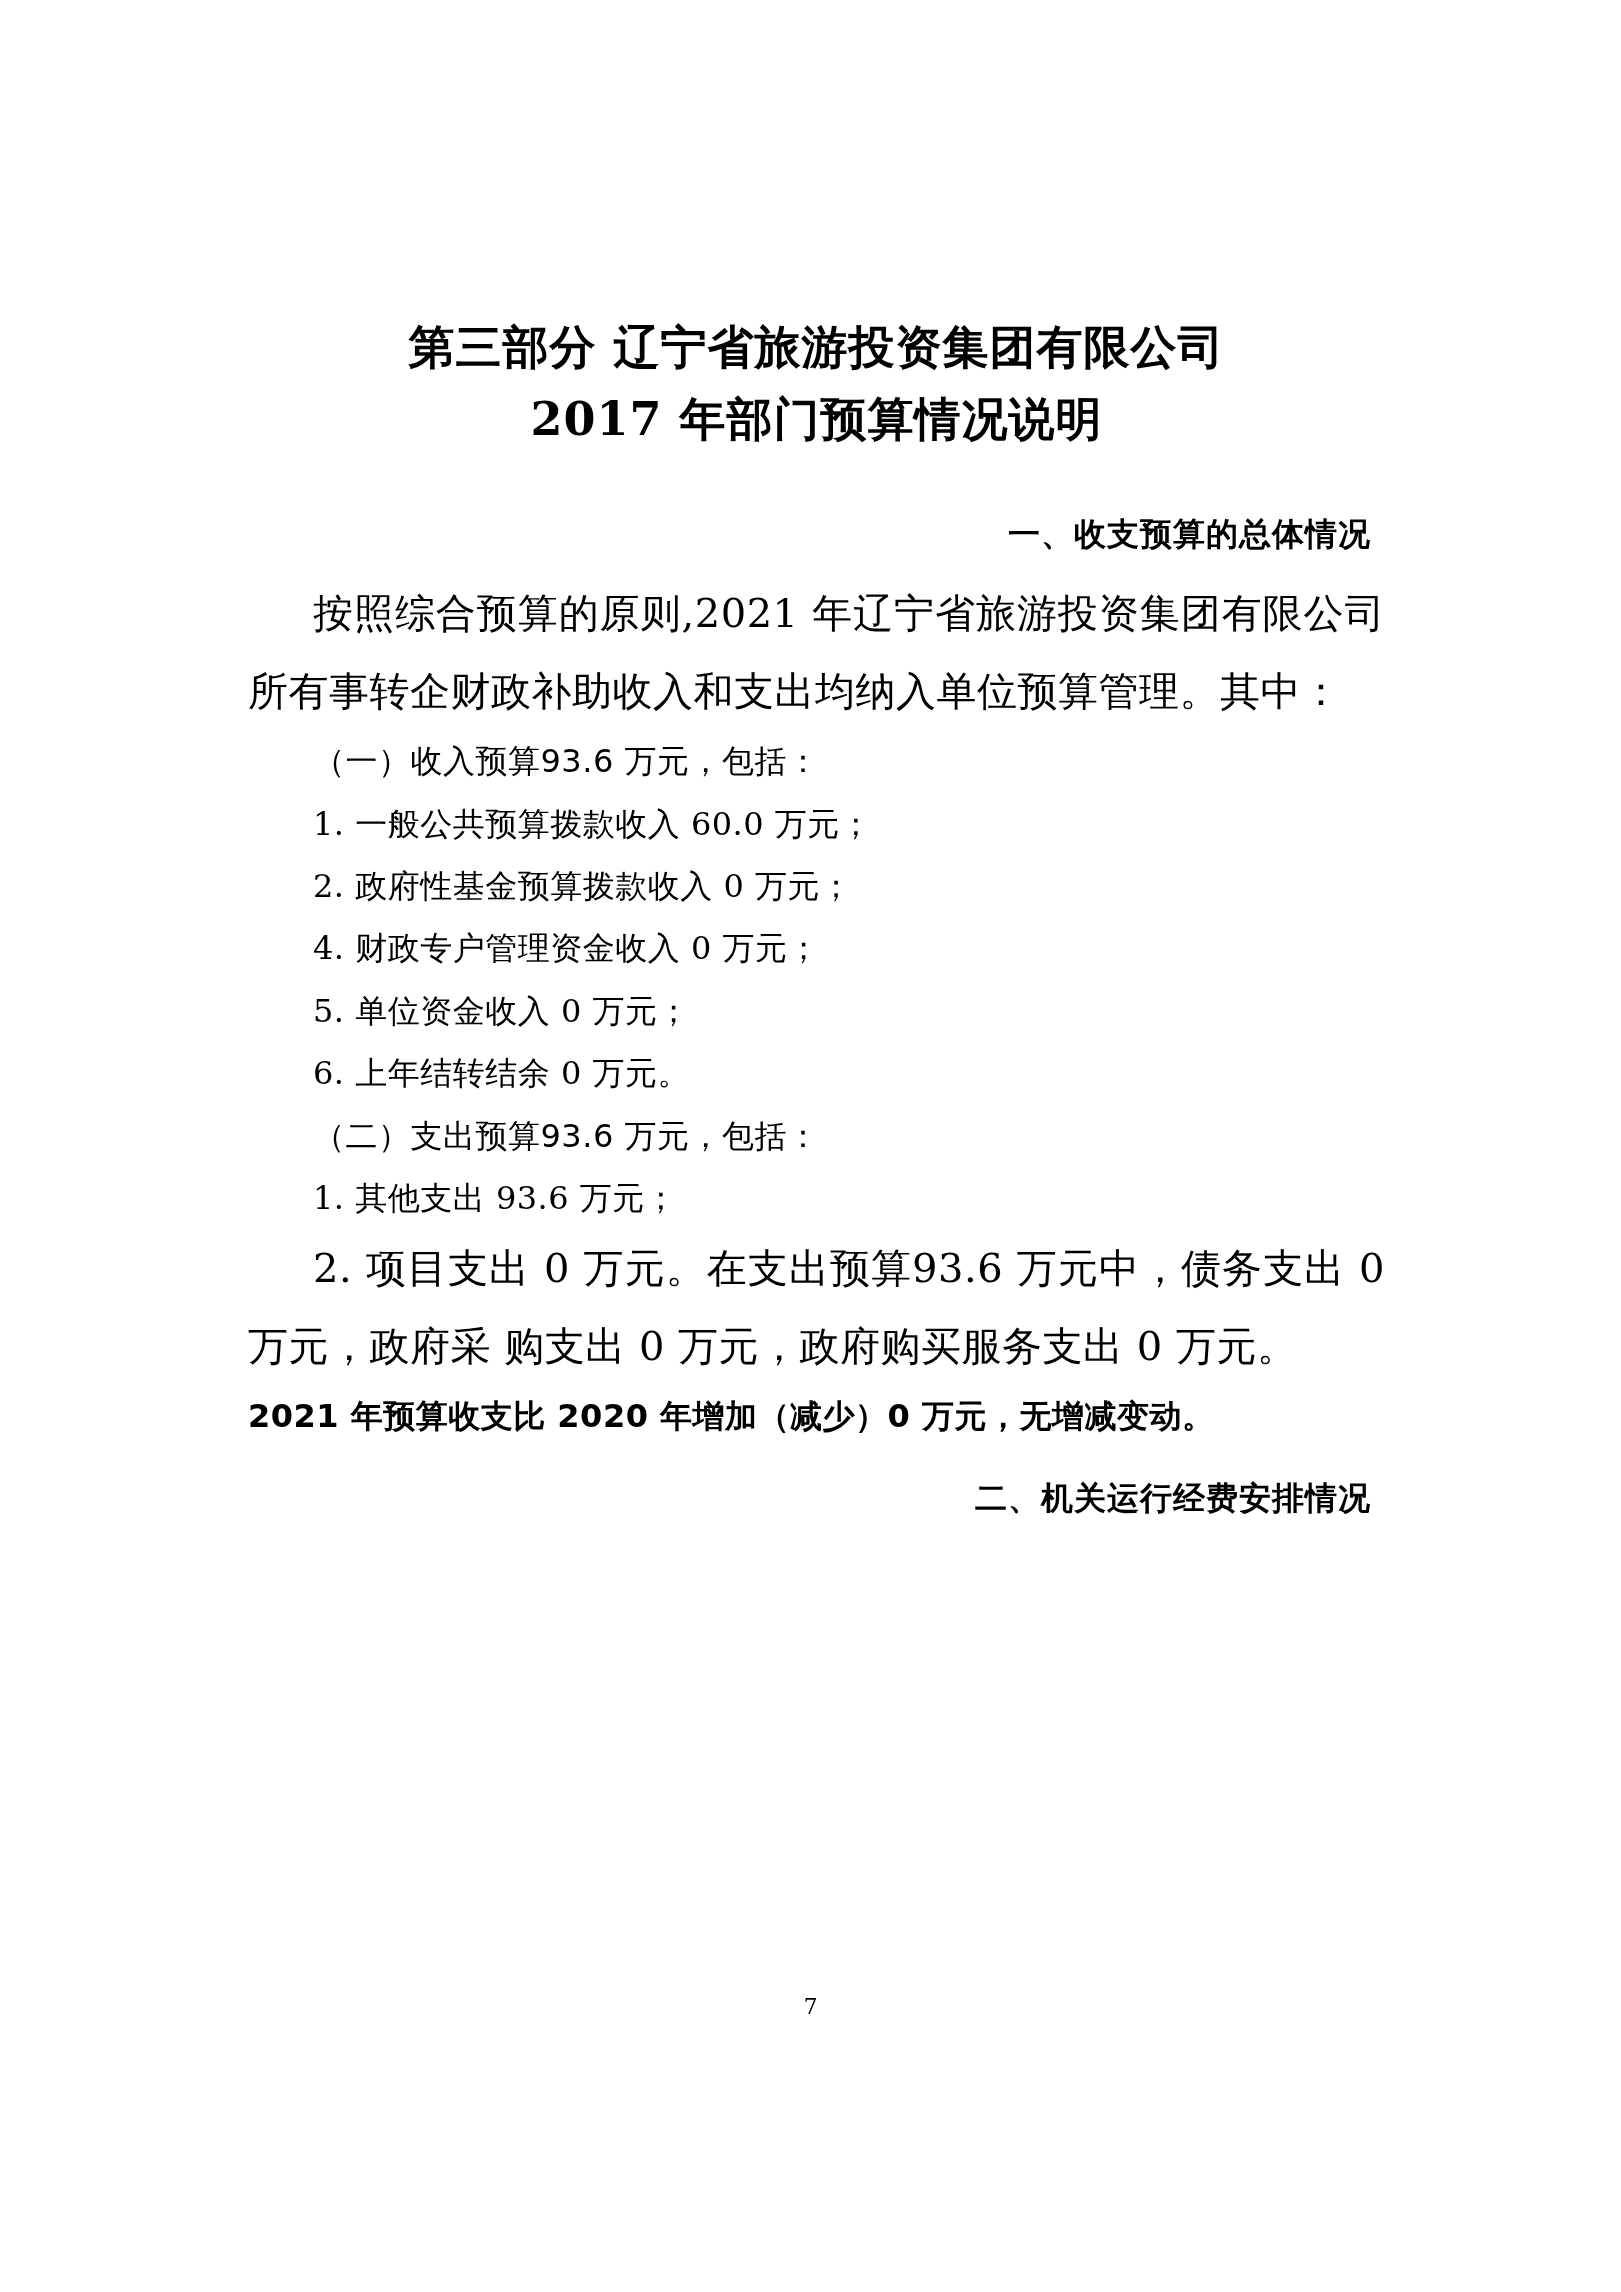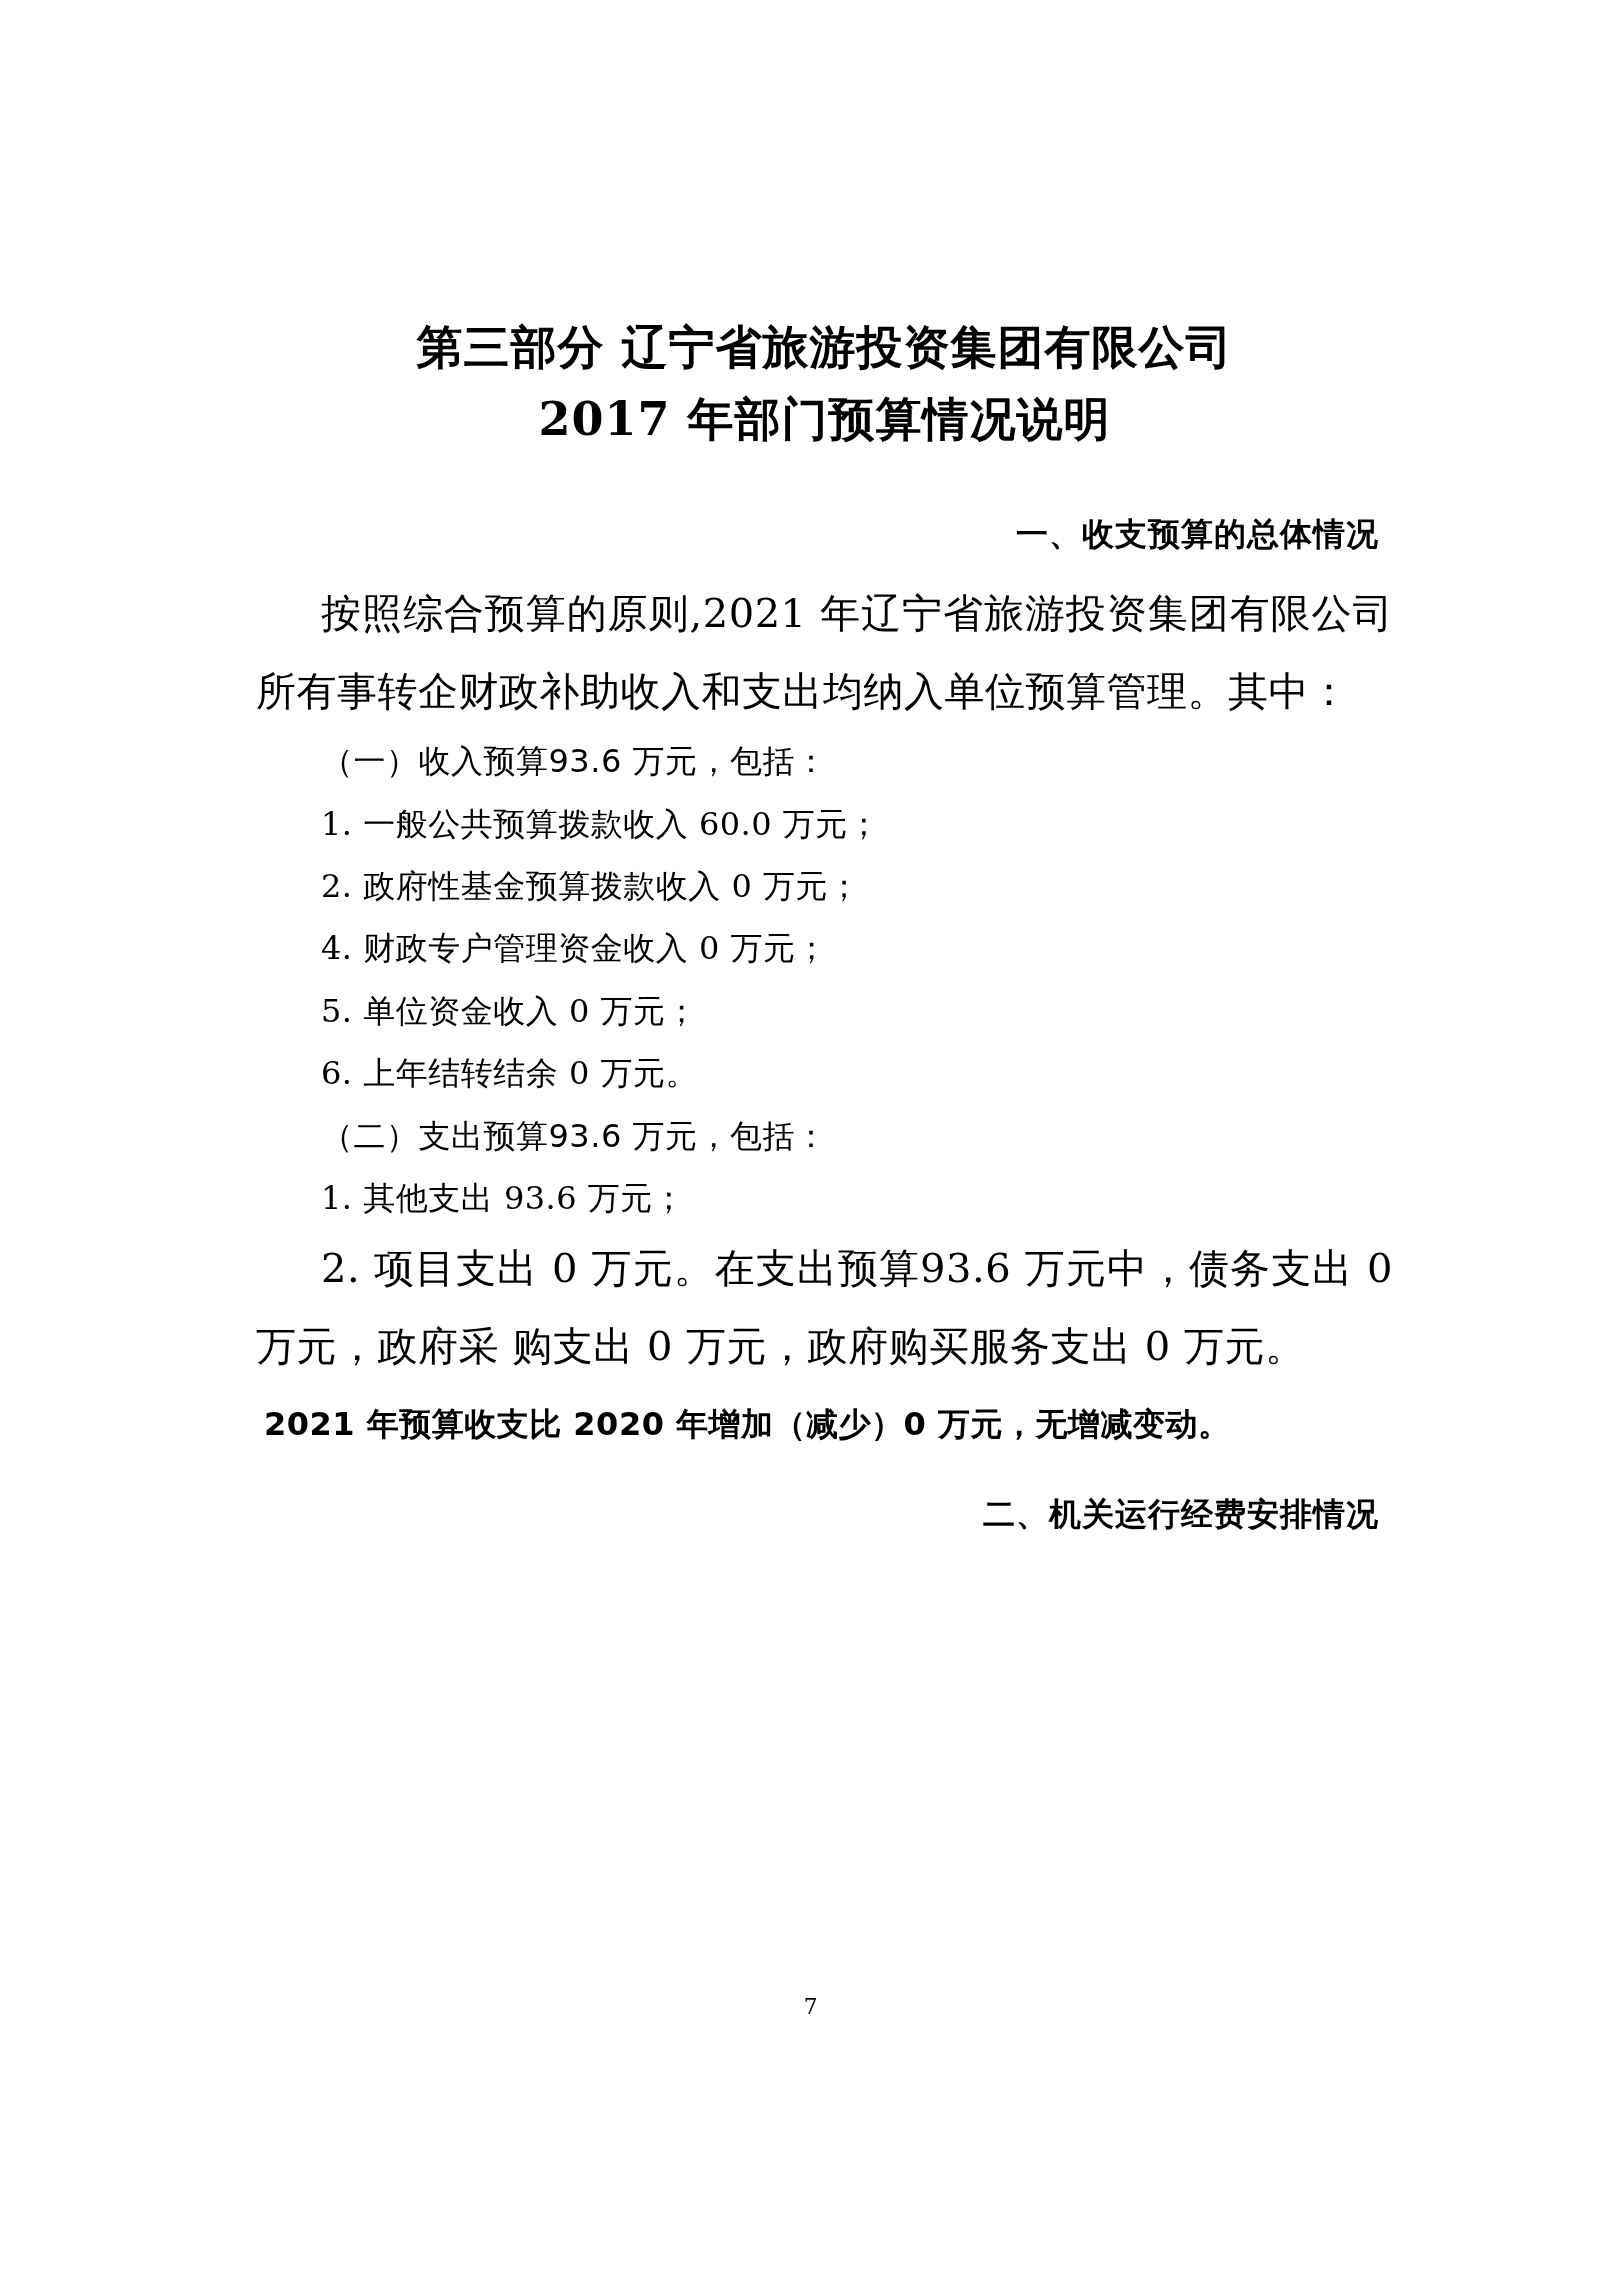--- a/index.html
+++ b/index.html
@@ -17,21 +17,21 @@
   }
   .page {
     position: relative;
     width: 1621px;
     height: 2293px;
     box-sizing: border-box;
     padding: 0;
   }
   .content {
     position: absolute;
-    left: 256px;
+    left: 248px;
     top: 316px;
     width: 1137px;
   }
   .doc-title {
     text-align: center;
     font-family: "DejaVu Serif", "Liberation Serif", serif;
     font-weight: bold;
     font-size: 46px;
     line-height: 1.35;
     letter-spacing: 1px;
@@ -82,21 +82,21 @@
     height: 45px;
   }
   .spacer-small {
     height: 11.8px;
   }
   .block-emph {
     font-family: "DejaVu Sans", "Liberation Sans", sans-serif;
     font-weight: bold;
     font-size: 32px;
     line-height: 1.95;
-    margin: 8px;
+    margin: 0;
     letter-spacing: 0.5px;
   }
   .page-number {
     position: absolute;
     left: 0;
     right: 0;
     top: 1994px;
     text-align: center;
     font-size: 21.6px;
     font-family: "DejaVu Serif", "Liberation Serif", serif;

